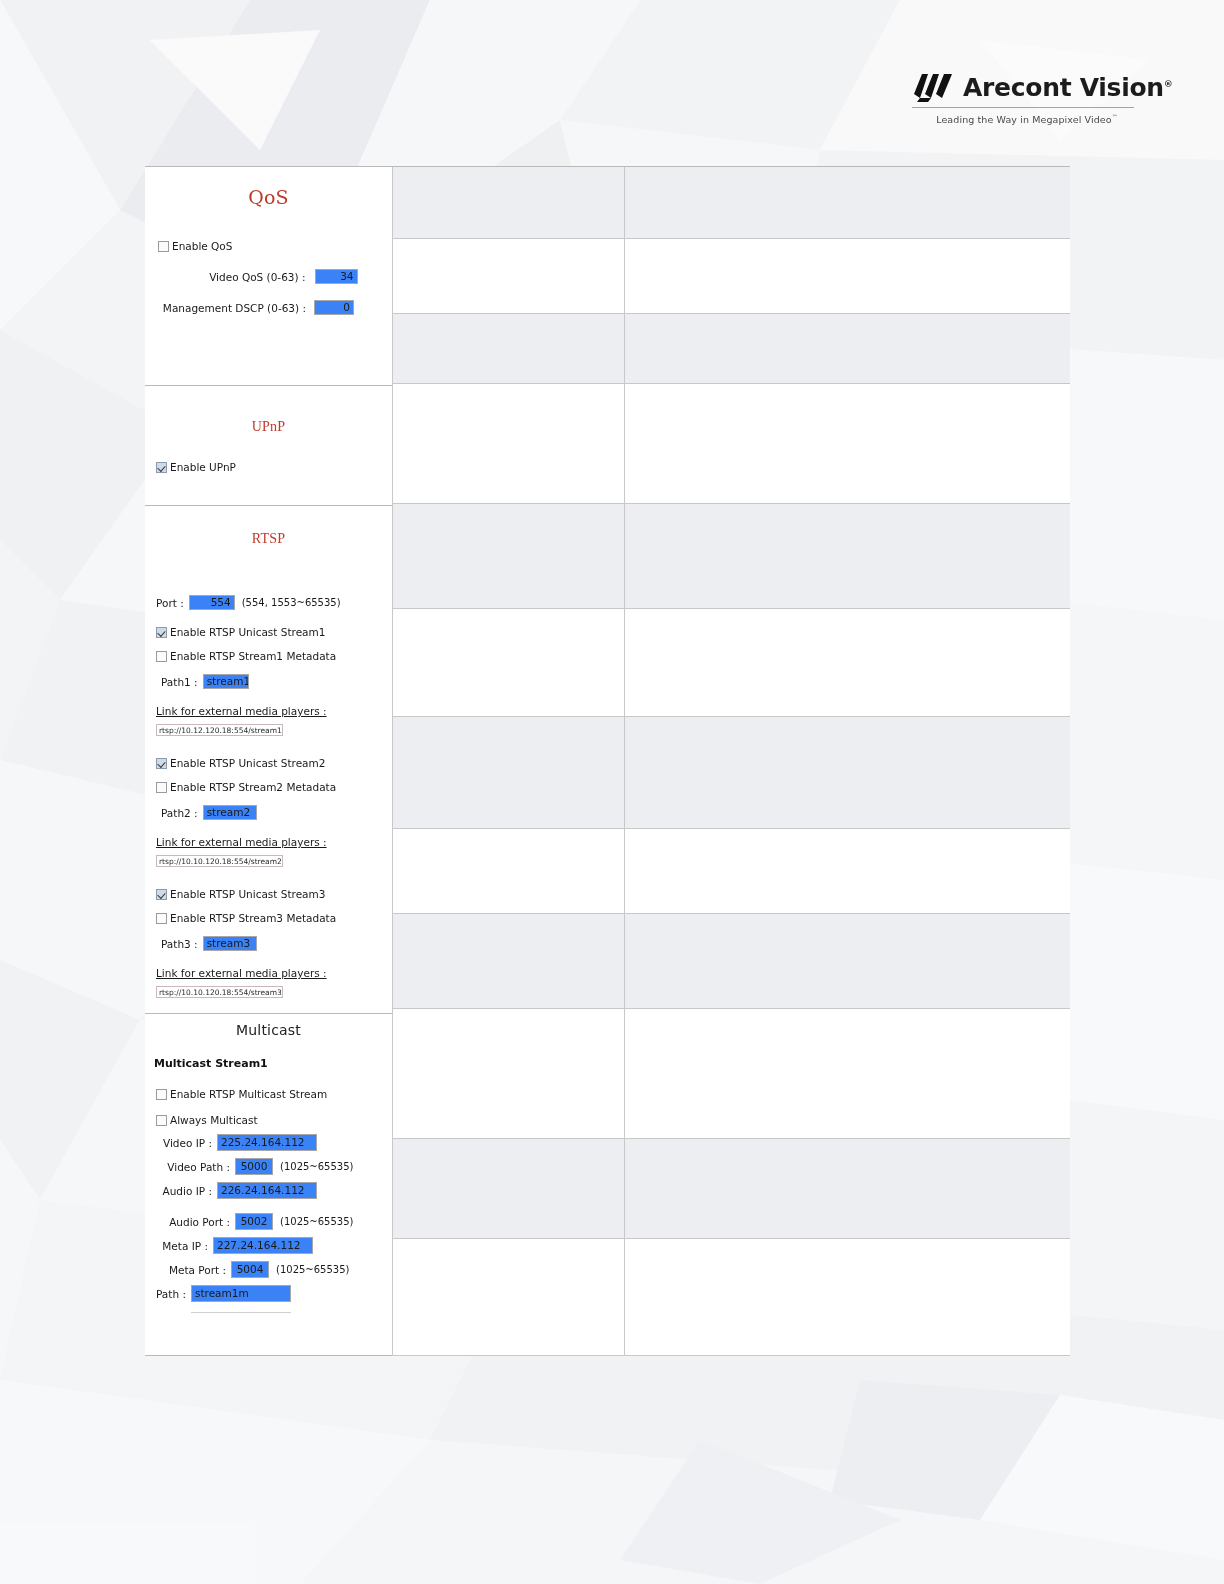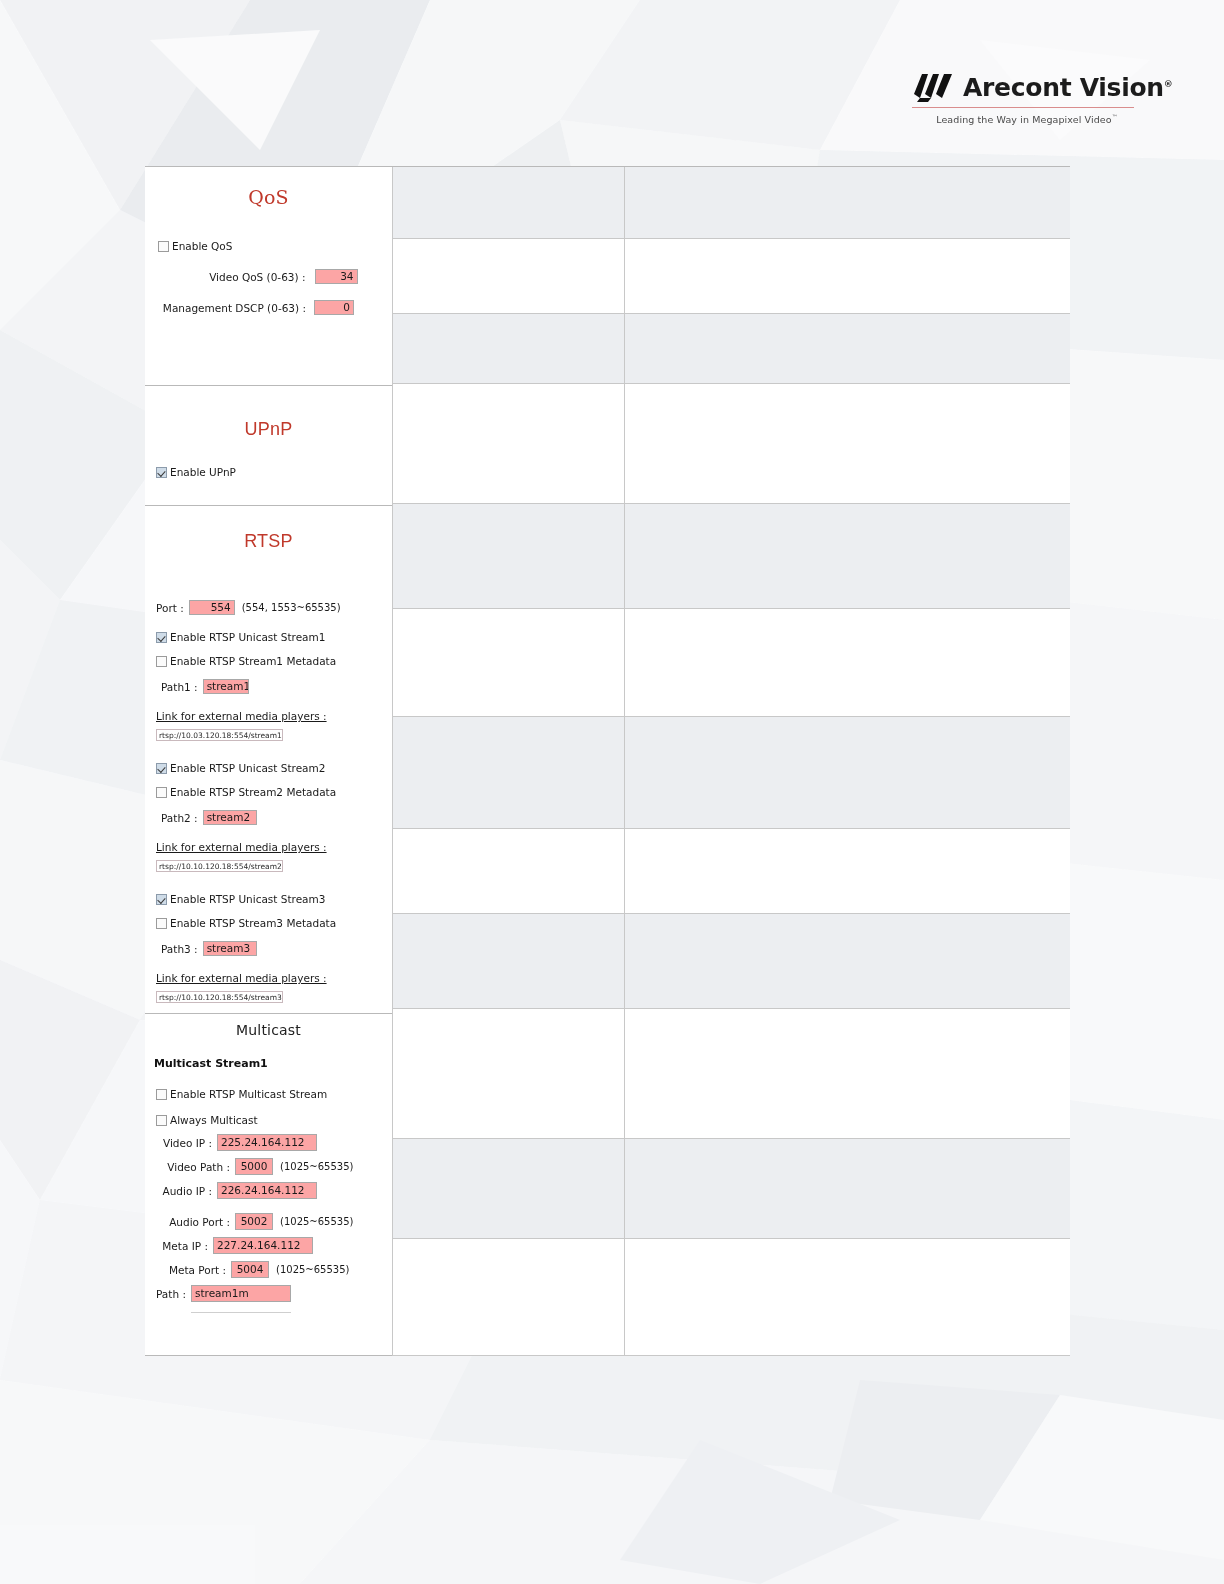--- a/index.html
+++ b/index.html
@@ -98,22 +98,22 @@
   .panel.last { border-bottom: 1px solid #b9b9b9; }
 
   .panel-title {
     color: #c0392b;
     font-size: 19px;
     text-align: center;
     font-family: "DejaVu Serif", "Liberation Serif", serif;
     letter-spacing: 0.2px;
   }
   .panel-title.sans {
-    font-family: Liberation Sans, sans-serif;
-    font-size: 18px;
+    font-family: Liberation Serif, serif;
+    font-size: 14px;
   }
   .panel-title.plain {
     color: #222;
     font-size: 14px;
     font-family: "DejaVu Sans", sans-serif;
   }
 
   .row {
     display: flex;
     align-items: center;
@@ -153,21 +153,21 @@
     margin-left: 3px;
     font-size: 10.5px;
     color: #1a1a1a;
     white-space: nowrap;
   }
 
   
   .inp {
     box-sizing: border-box;
     border: 1px solid #a8a8a8;
-    background: #fca5a5;
+    background: #3b82f6;
     font-family: "DejaVu Sans", sans-serif;
     font-size: 10.5px;
     color: #1a1a1a;
     height: 15px;
     line-height: 13px;
     padding: 0 3px;
     display: inline-block;
     white-space: nowrap;
     overflow: hidden;
   }
@@ -341,21 +341,21 @@
             <span class="cb-label">Enable RTSP Stream1 Metadata</span>
           </div>
           <div class="row" style="margin-top:12px; padding-left:16px;">
             <span class="lbl">Path1 :</span>
             <span class="inp" style="width:46px; margin-left:5px;">stream1</span>
           </div>
           <div style="margin-top:11px; padding-left:11px;">
             <span class="link-lbl">Link for external media players :</span>
           </div>
           <div style="margin-top:2px; padding-left:11px;">
-            <span class="link-box" style="width:127px;">rtsp://10.03.120.18:554/stream1</span>
+            <span class="link-box" style="width:127px;">rtsp://10.12.120.18:554/stream1</span>
           </div>
         </div>
 
         <div style="margin-top:17px;">
           <div class="row" style="padding-left:11px;">
             <span class="cb on"></span>
             <span class="cb-label">Enable RTSP Unicast Stream2</span>
           </div>
           <div class="row" style="margin-top:12px; padding-left:11px;">
             <span class="cb"></span>

